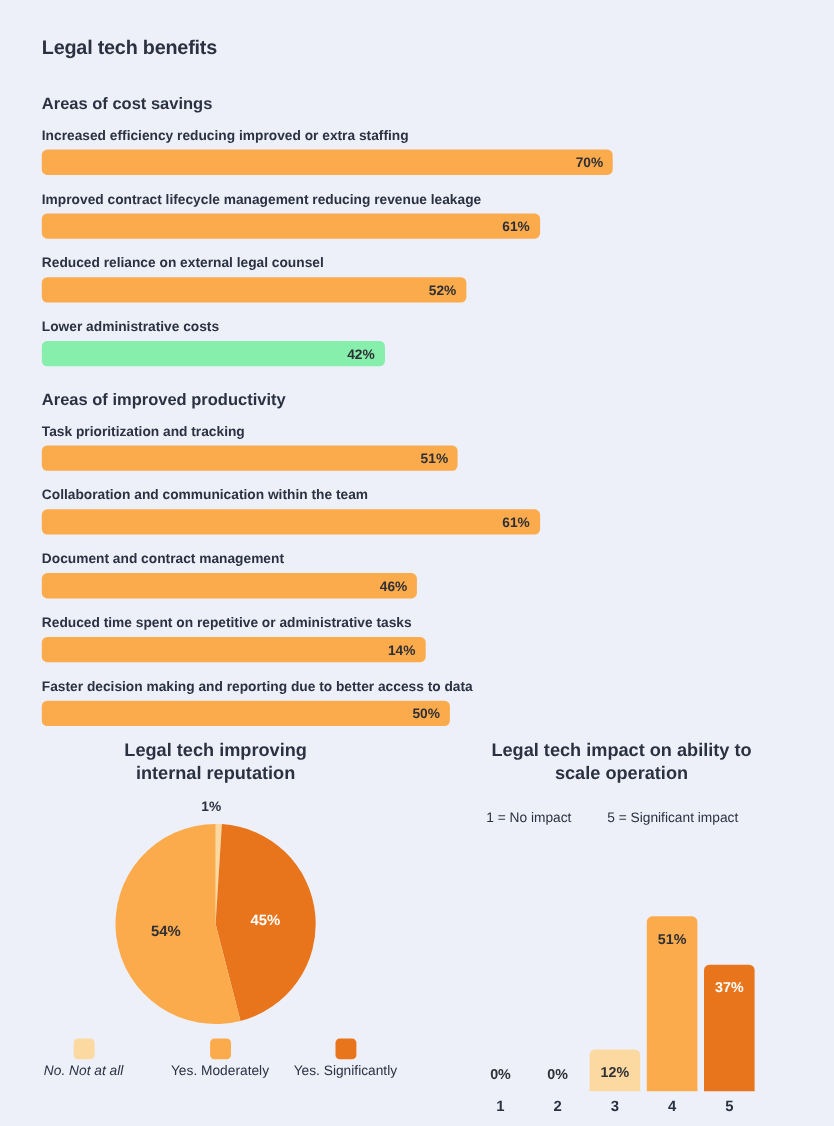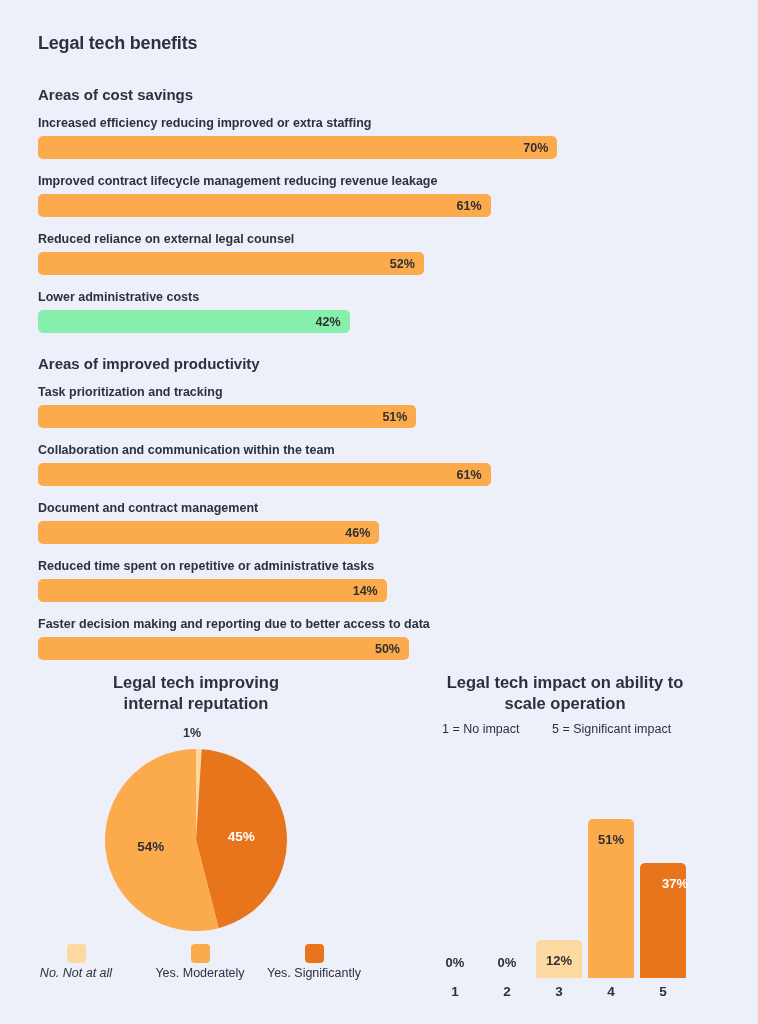--- a/index.html
+++ b/index.html
@@ -151,21 +151,21 @@
   
   .col-panel {
     position: absolute;
     left: 400px;
     top: 672px;
     width: 330px;
   }
   .scale-note {
     position: relative;
     height: 22px;
-    margin-top: 8px;
+    margin-top: 22px;
   }
   .scale-note span {
     position: absolute;
     font-size: 12.5px;
     font-weight: 500;
     color: #2c3142;
     white-space: nowrap;
   }
   .col-plot {
     position: relative;
@@ -331,18 +331,18 @@
         <div class="col-tick" style="left: 32px;">1</div>
         <div class="col-val" style="left: 84px; bottom: 8px; color: rgb(47, 47, 53);">0%</div>
         <div class="col-tick" style="left: 84px;">2</div>
         <div class="col-bar" style="left: 136px; height: 37.2px; background: rgb(252, 217, 161);"></div>
         <div class="col-val" style="left: 136px; bottom: 9.2px; color: rgb(47, 47, 53);">12%</div>
         <div class="col-tick" style="left: 136px;">3</div>
         <div class="col-bar" style="left: 188px; height: 158.1px; background: rgb(251, 171, 76);"></div>
         <div class="col-val" style="left: 188px; bottom: 130.1px; color: rgb(47, 47, 53);">51%</div>
         <div class="col-tick" style="left: 188px;">4</div>
         <div class="col-bar" style="left: 240px; height: 114.7px; background: rgb(232, 117, 28);"></div>
-        <div class="col-val" style="left: 240px; bottom: 86.7px; color: rgb(255, 255, 255); padding-left: 12px;">37%</div>
+        <div class="col-val" style="left: 240px; bottom: 86.7px; color: rgb(255, 255, 255);">37%</div>
         <div class="col-tick" style="left: 240px;">5</div>
       </div>
   </div>
 
 </div>
 
 </body></html>

